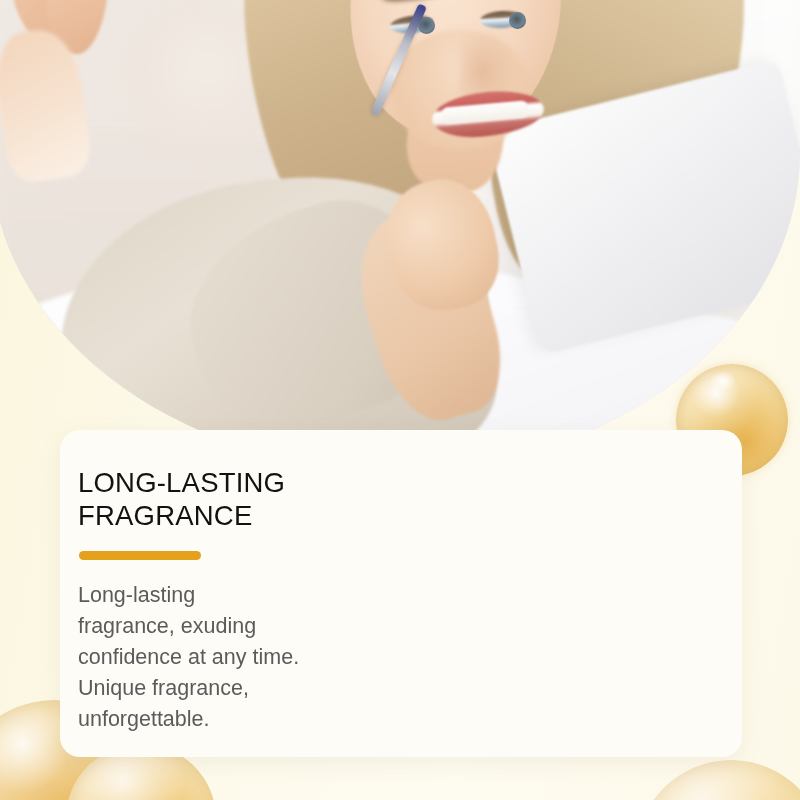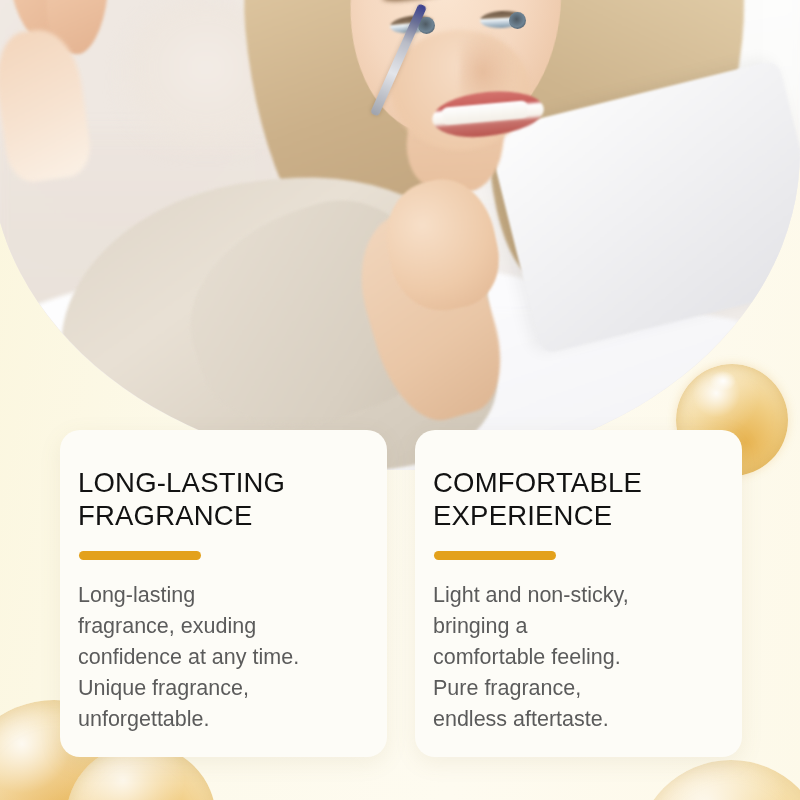--- a/index.html
+++ b/index.html
@@ -222,25 +222,15 @@
       <h2 class="card-title">LONG-LASTING
 FRAGRANCE</h2>
       <div class="accent"></div>
       <p class="card-body">Long-lasting
 fragrance, exuding
 confidence at any time.
 Unique fragrance,
 unforgettable.</p>
     </div>
 
-    <div class="card">
-      <h2 class="card-title">COMFORTABLE
-EXPERIENCE</h2>
-      <div class="accent"></div>
-      <p class="card-body">Light and non-sticky,
-bringing a
-comfortable feeling.
-Pure fragrance,
-endless aftertaste.</p>
-    </div>
 
   </div>
 </div>
 
 </body></html>

